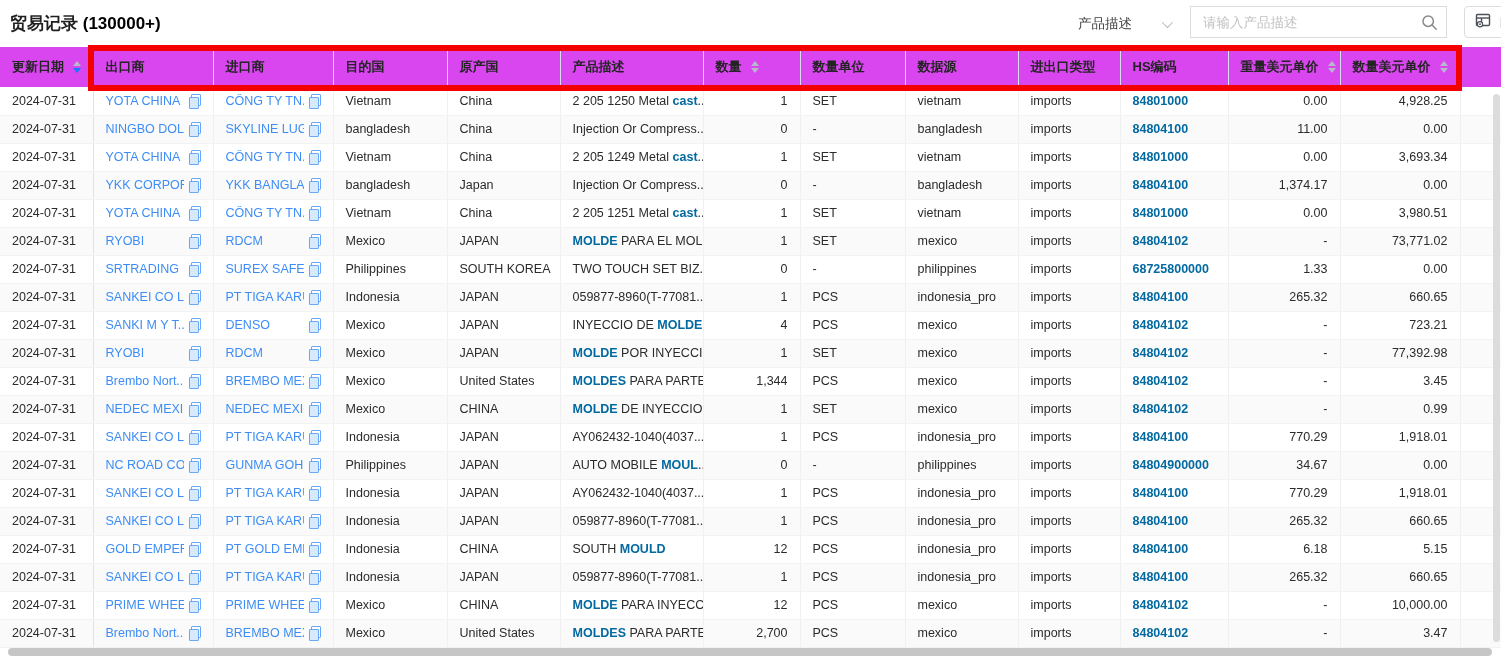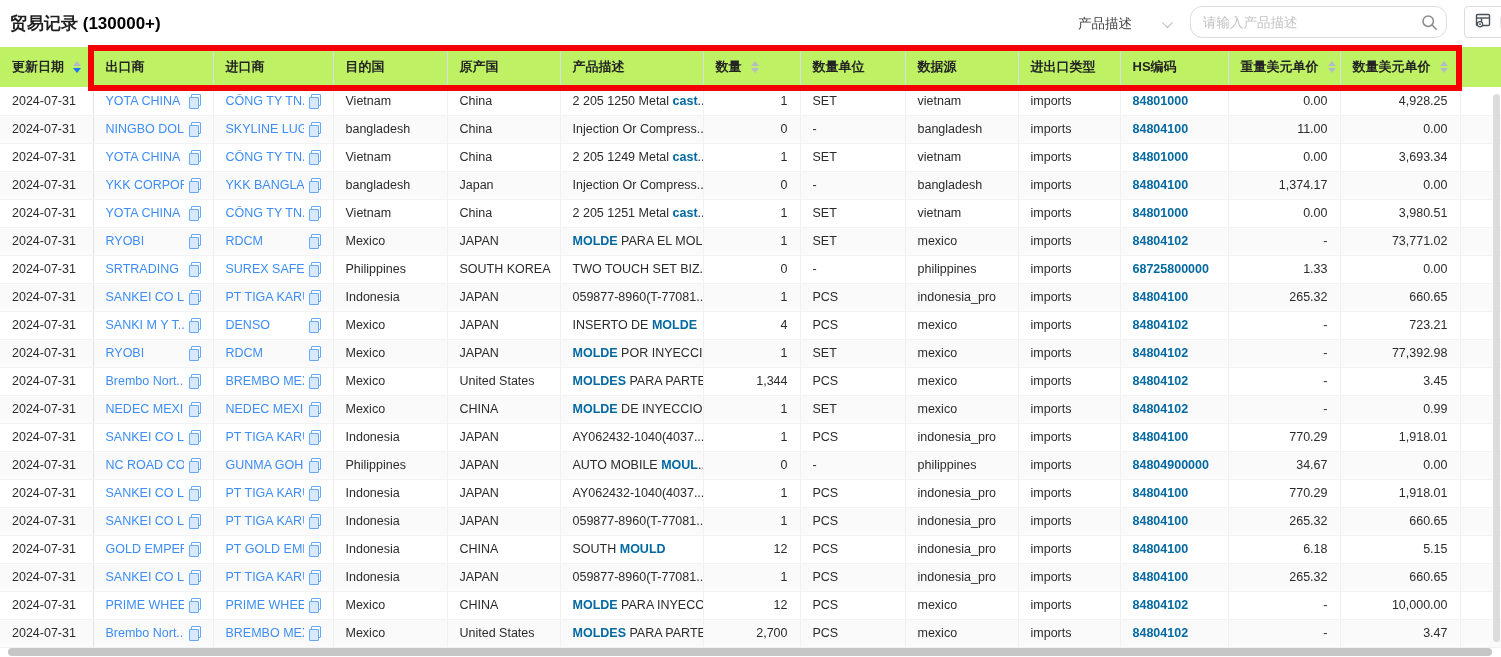--- a/index.html
+++ b/index.html
@@ -6,34 +6,34 @@
   html,body { width:1501px; height:657px; overflow:hidden; background:#fff;
     font-family:"Liberation Sans", sans-serif; }
   .page { position:relative; width:1501px; height:657px; overflow:hidden; }
 
   
   .topbar { position:relative; height:47px; }
   .title { position:absolute; left:10px; top:12px; font-size:17px; font-weight:700; color:#1f1f1f; white-space:nowrap; }
   .title .count { color:#000000; }
   .filter { position:absolute; left:1078px; top:8px; height:31px; display:flex; align-items:center; gap:30px; font-size:13.5px; color:#404040; cursor:pointer; }
   .chev { width:8px; height:8px; border-right:1.6px solid #b9b9b9; border-bottom:1.6px solid #b9b9b9; transform:rotate(45deg) translateY(-2px); }
-  .search-box { position:absolute; left:1190px; top:6px; width:257px; height:32px; border:1px solid #dcdcdc; border-radius:12px; display:flex; align-items:center; background:#fff; }
+  .search-box { position:absolute; left:1190px; top:6px; width:257px; height:32px; border:1px solid #dcdcdc; border-radius:0; display:flex; align-items:center; background:#fff; }
   .search-box input { flex:1; min-width:0; border:none; outline:none; padding:0 6px 0 12px; font-size:13.5px; color:#333; background:transparent; }
   .search-box input::placeholder { color:#c2c2c2; }
   .search-btn { width:34px; height:100%; display:flex; align-items:center; justify-content:center; cursor:pointer; }
   .cols-btn { position:absolute; left:1464px; top:6px; width:110px; height:32px; border:1px solid #dcdcdc; border-radius:4px; background:#fff; display:flex; align-items:center; gap:7px; padding:0 10px; font-size:13.5px; color:#404040; cursor:pointer; }
 
   
   .table-wrap { position:absolute; left:0; top:47px; width:1501px; }
   table { border-collapse:collapse; table-layout:fixed; width:1501px; }
   col.c0{width:93px} col.c1{width:120px} col.c2{width:120px} col.c3{width:114px}
   col.c4{width:113px} col.c5{width:143px} col.c6{width:97px} col.c7{width:105px}
   col.c8{width:113px} col.c9{width:102px} col.c10{width:108px} col.c11{width:112px}
   col.c12{width:120px} col.c13{width:41px}
-  th { height:40px; background:#bef264; font-size:13px; font-weight:700; color:#242424;
+  th { height:40px; background:#d946ef; font-size:13px; font-weight:700; color:#242424;
        border-right:1px solid #d7ddee; padding:0 12px; white-space:nowrap; overflow:hidden; text-align:left; }
   th.c13 { border-right:none; }
   td { height:28px; font-size:12.5px; color:#2b2b2b; border-right:1px solid #f0f0f0; border-bottom:1px solid #f3f3f3;
        padding:0 12px; white-space:nowrap; overflow:hidden; background:#fff; }
   td.c0 { border-right:1px solid #e3e3e3; }
   td.c13 { border-right:none; }
   tr:nth-child(even) td { background:#fafafa; }
   .al-right { text-align:right; }
   .thw { display:flex; align-items:center; }
   .al-right .thw { justify-content:flex-start; }
@@ -416,21 +416,21 @@
               </div>
             </td>
             <td class="c2 al-left">
               <div class="cellflex">
                 <a class="link">DENSO</a>
                 <span class="copy-icon"></span>
               </div>
             </td>
             <td class="c3 al-left">Mexico</td>
             <td class="c4 al-left">JAPAN</td>
-            <td class="c5 al-left"><span>INSERTO DE </span><span class="hl">MOLDE</span></td>
+            <td class="c5 al-left"><span>INYECCIO DE </span><span class="hl">MOLDE</span></td>
             <td class="c6 al-right">4</td>
             <td class="c7 al-left">PCS</td>
             <td class="c8 al-left">mexico</td>
             <td class="c9 al-left">imports</td>
             <td class="c10 al-left"><span class="hs">84804102</span></td>
             <td class="c11 al-right">-</td>
             <td class="c12 al-right">723.21</td>
             <td class="c13 al-left"></td>
           </tr>
           <tr>

